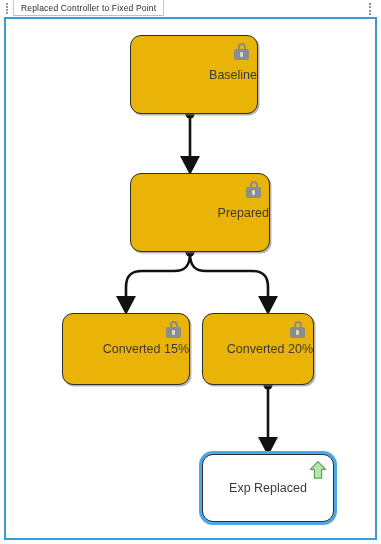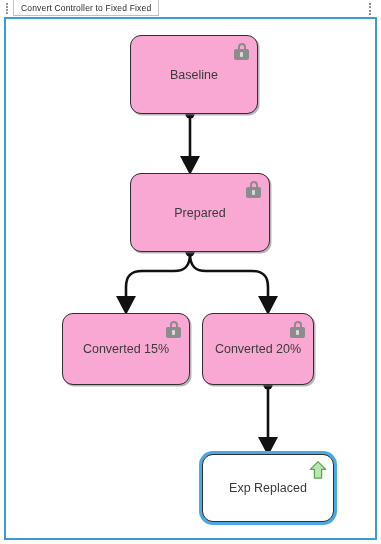--- a/index.html
+++ b/index.html
@@ -121,21 +121,22 @@
     position: absolute;
     box-sizing: border-box;
     border: 1.6px solid #2f2f2f;
     border-radius: 11px;
     display: flex;
     align-items: center;
     justify-content: center;
     box-shadow: 1.5px 1.5px 0.5px rgba(120,120,120,0.55);
   }
   .node.locked {
-    background: #f9a8d4;
+    background: #eab308;
+    justify-content: flex-end;
   }
   .node.selected {
     background: #ffffff;
     box-shadow: 0 0 0 3px #4aa8e8, 1.5px 1.5px 0.5px rgba(120,120,120,0.55);
   }
   .node-label {
     font-size: 12.5px;
     color: #3b3b3b;
     white-space: nowrap;
     pointer-events: none;
@@ -203,21 +204,21 @@
   <div id="tabstrip">
 
     <div id="drag-handle">
       <i></i>
         <i></i>
         <i></i>
         <i></i>
     </div>
 
     <div id="doc-tab">
-      <span id="doc-tab-label">Convert Controller to Fixed Fixed</span>
+      <span id="doc-tab-label">Replaced Controller to Fixed Point</span>
     </div>
 
     <div id="tab-overflow">
       <i></i>
         <i></i>
         <i></i>
         <i></i>
     </div>
   </div>
 

